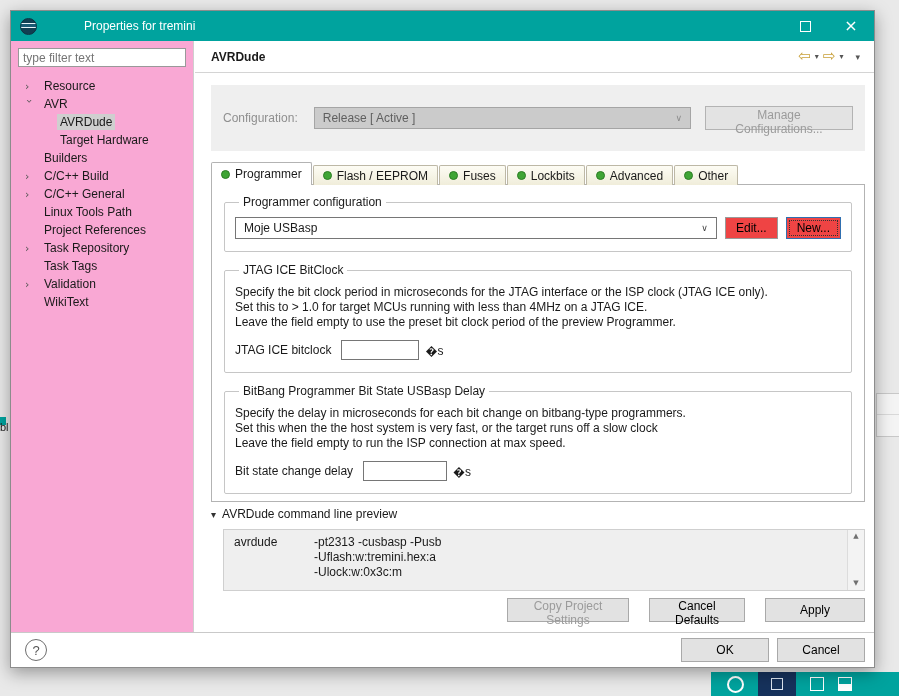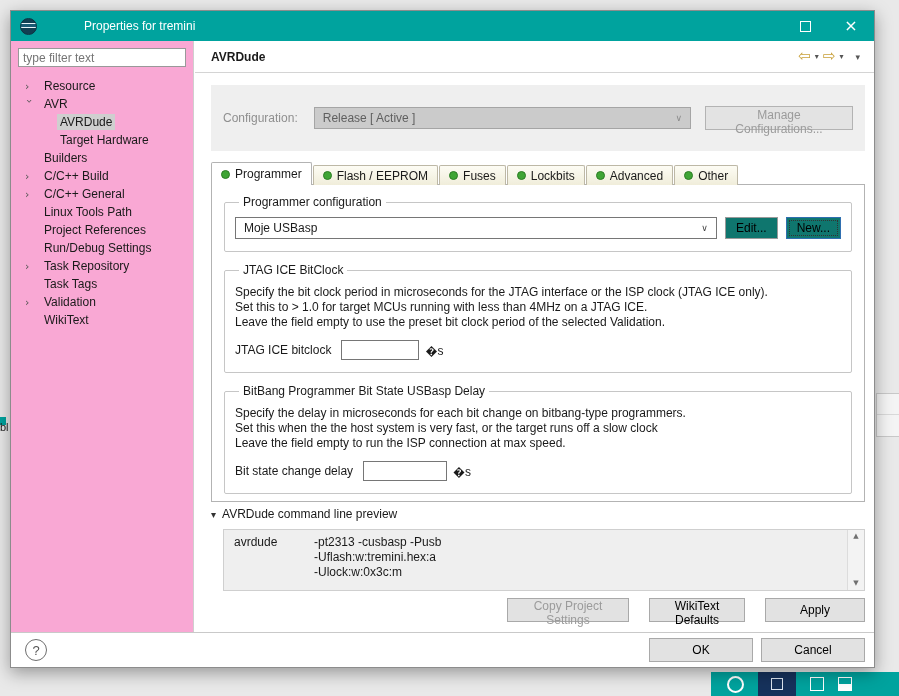--- a/index.html
+++ b/index.html
@@ -80,21 +80,21 @@
   .tab-dot{width:9px;height:9px;border-radius:50%;background:#3fa535;border:1px solid #2c7d25;box-sizing:border-box;}
 
   .tab-content{position:absolute;top:143px;left:16px;right:9px;height:318px;border:1px solid #b3b3b3;
                background:#fff;padding:10px 12px;box-sizing:border-box;z-index:1;}
   fieldset.group{border:1px solid #c6c6c6;border-radius:2px;margin:0 0 11px;padding:8px 10px 12px;}
   fieldset.group legend{font-size:12px;padding:0 4px;margin-left:4px;}
   .group-row{display:flex;align-items:center;}
   .combo{flex:1;height:22px;border:1px solid #767676;display:flex;align-items:center;padding:0 8px;
          box-sizing:border-box;background:#fff;}
   .combo .combo-caret{color:#444;}
-  .small-btn{height:22px;background:#0f766e;border:1px solid #9a9a9a;font-family:"Liberation Sans",sans-serif;
+  .small-btn{height:22px;background:#ef4444;border:1px solid #9a9a9a;font-family:"Liberation Sans",sans-serif;
              font-size:12px;padding:0 10px;margin-left:8px;}
   .small-btn.focused{border:1px solid #2f6fb0;outline:1px dotted #333;outline-offset:-4px;}
   .desc-line{line-height:15px;}
   .field-row{display:flex;align-items:center;margin-top:10px;}
   .field-label{margin-right:10px;}
   .text-input{height:20px;border:1px solid #767676;width:78px;box-sizing:border-box;padding:0 3px;
               font-family:"Liberation Sans",sans-serif;font-size:12px;}
   .text-input.wide{width:84px;}
   .unit{margin-left:6px;}
 
@@ -107,21 +107,21 @@
   .cmd-name{width:80px;flex:0 0 80px;}
   .scrollbar{position:absolute;right:0;top:0;bottom:0;width:17px;background:#f3f3f3;border-left:1px solid #dcdcdc;
              display:flex;flex-direction:column;align-items:center;justify-content:space-between;padding:3px 0;box-sizing:border-box;}
   .scroll-arrow{font-family:"DejaVu Sans",sans-serif;font-size:7px;color:#707070;line-height:1;}
 
   .action-row{position:absolute;top:557px;right:9px;display:flex;gap:20px;}
   .btn{height:24px;background:#e2e2e2;border:1px solid #a9a9a9;font-family:"Liberation Sans",sans-serif;
        font-size:12px;padding:0 12px;box-sizing:border-box;}
   .btn.disabled{color:#9b9b9b;}
   .btn.w-copy{width:122px;} .btn.w-restore{width:96px;} .btn.w-apply{width:100px;}
-  .btn.w-ok,.btn.w-cancel{width:104px;}
+  .btn.w-ok,.btn.w-cancel{width:88px;}
 
   .dlg-footer{position:absolute;bottom:0;left:0;right:0;height:35px;border-top:1px solid #c9c9c9;
               display:flex;align-items:center;padding:0 9px 0 14px;box-sizing:border-box;background:#fff;}
   .help-circle{width:20px;height:20px;border-radius:50%;border:1px solid #6e6e6e;display:flex;align-items:center;
                justify-content:center;color:#555;font-size:13px;}
   .footer-btns{margin-left:auto;display:flex;gap:8px;}
 </style>
 </head>
 <body>
 
@@ -193,24 +193,20 @@
             </div>
           <div class="titem">
               <span class="chev"></span>
               <span class="tlabel">Linux Tools Path</span>
             </div>
           <div class="titem">
               <span class="chev"></span>
               <span class="tlabel">Project References</span>
             </div>
           <div class="titem">
-              <span class="chev"></span>
-              <span class="tlabel">Run/Debug Settings</span>
-            </div>
-          <div class="titem">
               <span class="chev">›</span>
               <span class="tlabel">Task Repository</span>
             </div>
           <div class="titem">
               <span class="chev"></span>
               <span class="tlabel">Task Tags</span>
             </div>
           <div class="titem">
               <span class="chev">›</span>
               <span class="tlabel">Validation</span>
@@ -282,21 +278,21 @@
               </div>
               <button class="small-btn">Edit...</button>
               <button class="small-btn focused">New...</button>
             </div>
           </fieldset>
 
           <fieldset class="group">
             <legend>JTAG ICE BitClock</legend>
             <div class="desc-line">Specify the bit clock period in microseconds for the JTAG interface or the ISP clock (JTAG ICE only).</div>
             <div class="desc-line">Set this to &gt; 1.0 for target MCUs running with less than 4MHz on a JTAG ICE.</div>
-            <div class="desc-line">Leave the field empty to use the preset bit clock period of the selected Validation.</div>
+            <div class="desc-line">Leave the field empty to use the preset bit clock period of the preview Programmer.</div>
             <div class="field-row">
               <span class="field-label">JTAG ICE bitclock</span>
               <input class="text-input" type="text" style="">
               <span class="unit">�s</span>
             </div>
           </fieldset>
 
           <fieldset class="group">
             <legend>BitBang Programmer Bit State USBasp Delay</legend>
             <div class="desc-line">Specify the delay in microseconds for each bit change on bitbang-type programmers.</div>
@@ -330,21 +326,21 @@
             <span>-Ulock:w:0x3c:m</span>
           </div>
           <div class="scrollbar">
             <span class="scroll-arrow">▲</span>
             <span class="scroll-arrow">▼</span>
           </div>
         </div>
 
         <div class="action-row">
           <button class="btn disabled w-copy">Copy Project Settings</button>
-          <button class="btn w-restore">WikiText Defaults</button>
+          <button class="btn w-restore">Cancel Defaults</button>
           <button class="btn w-apply">Apply</button>
         </div>
 
       </div>
     </div>
 
     <div class="dlg-footer">
       <span class="help-circle">
           <span>?</span>
         </span>

